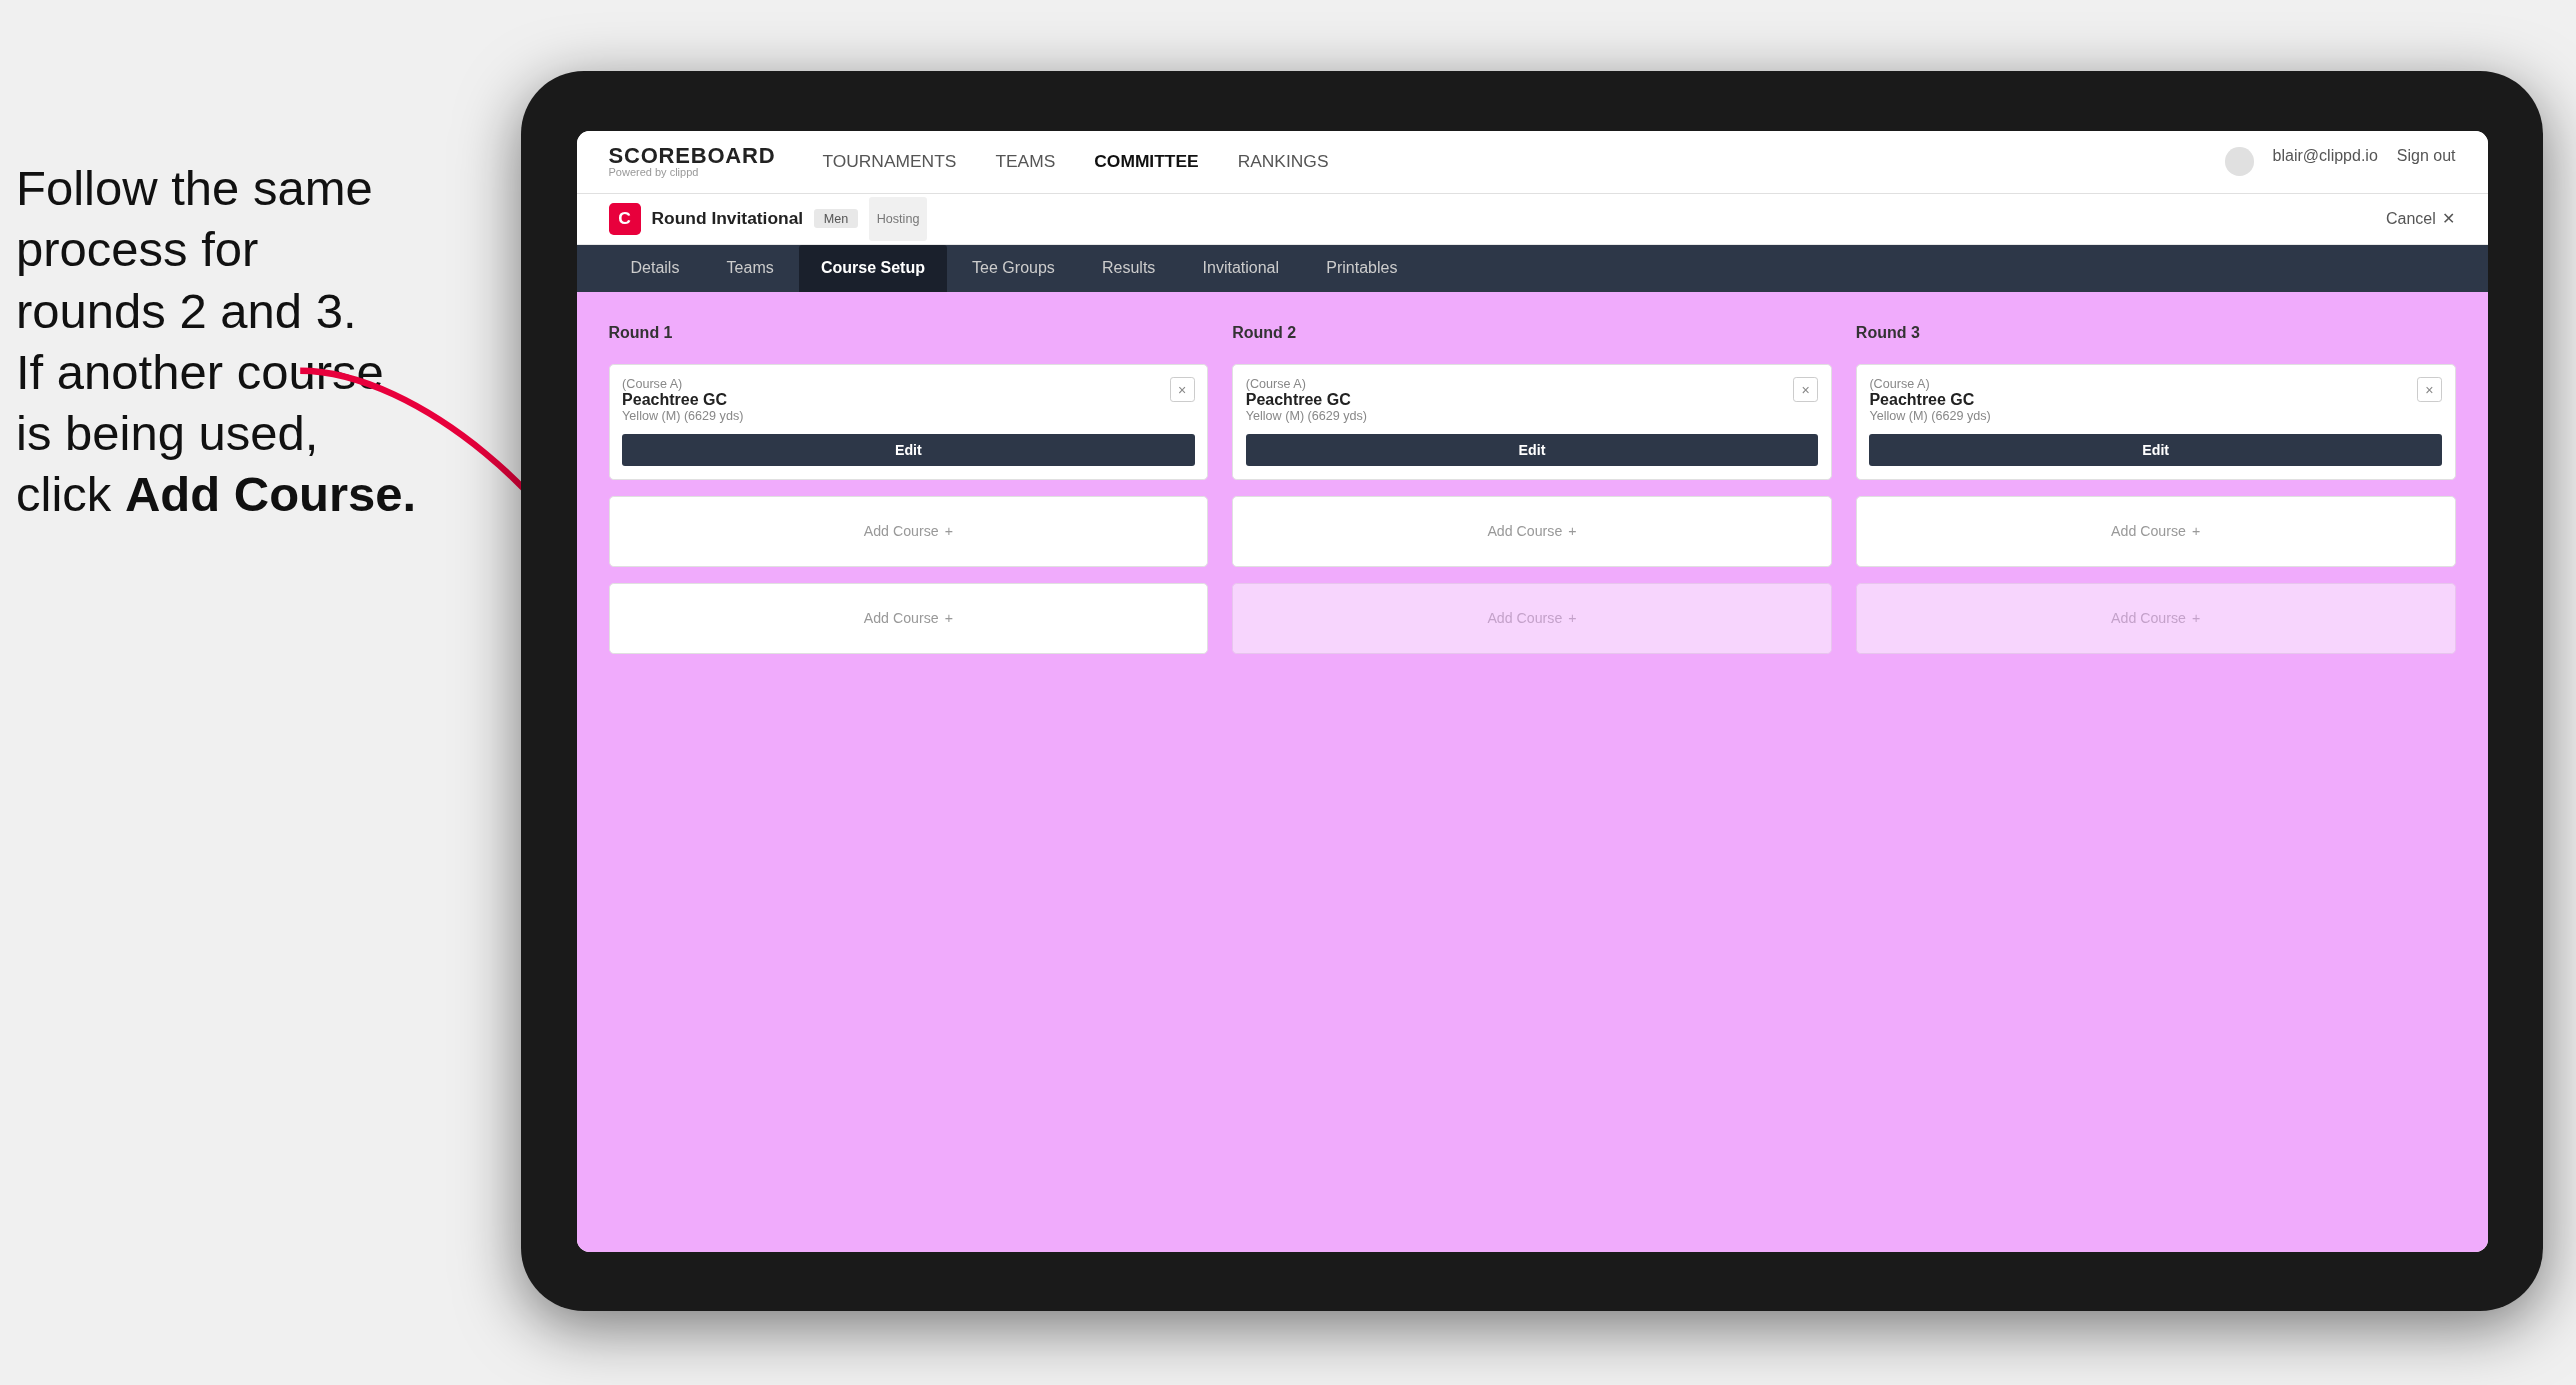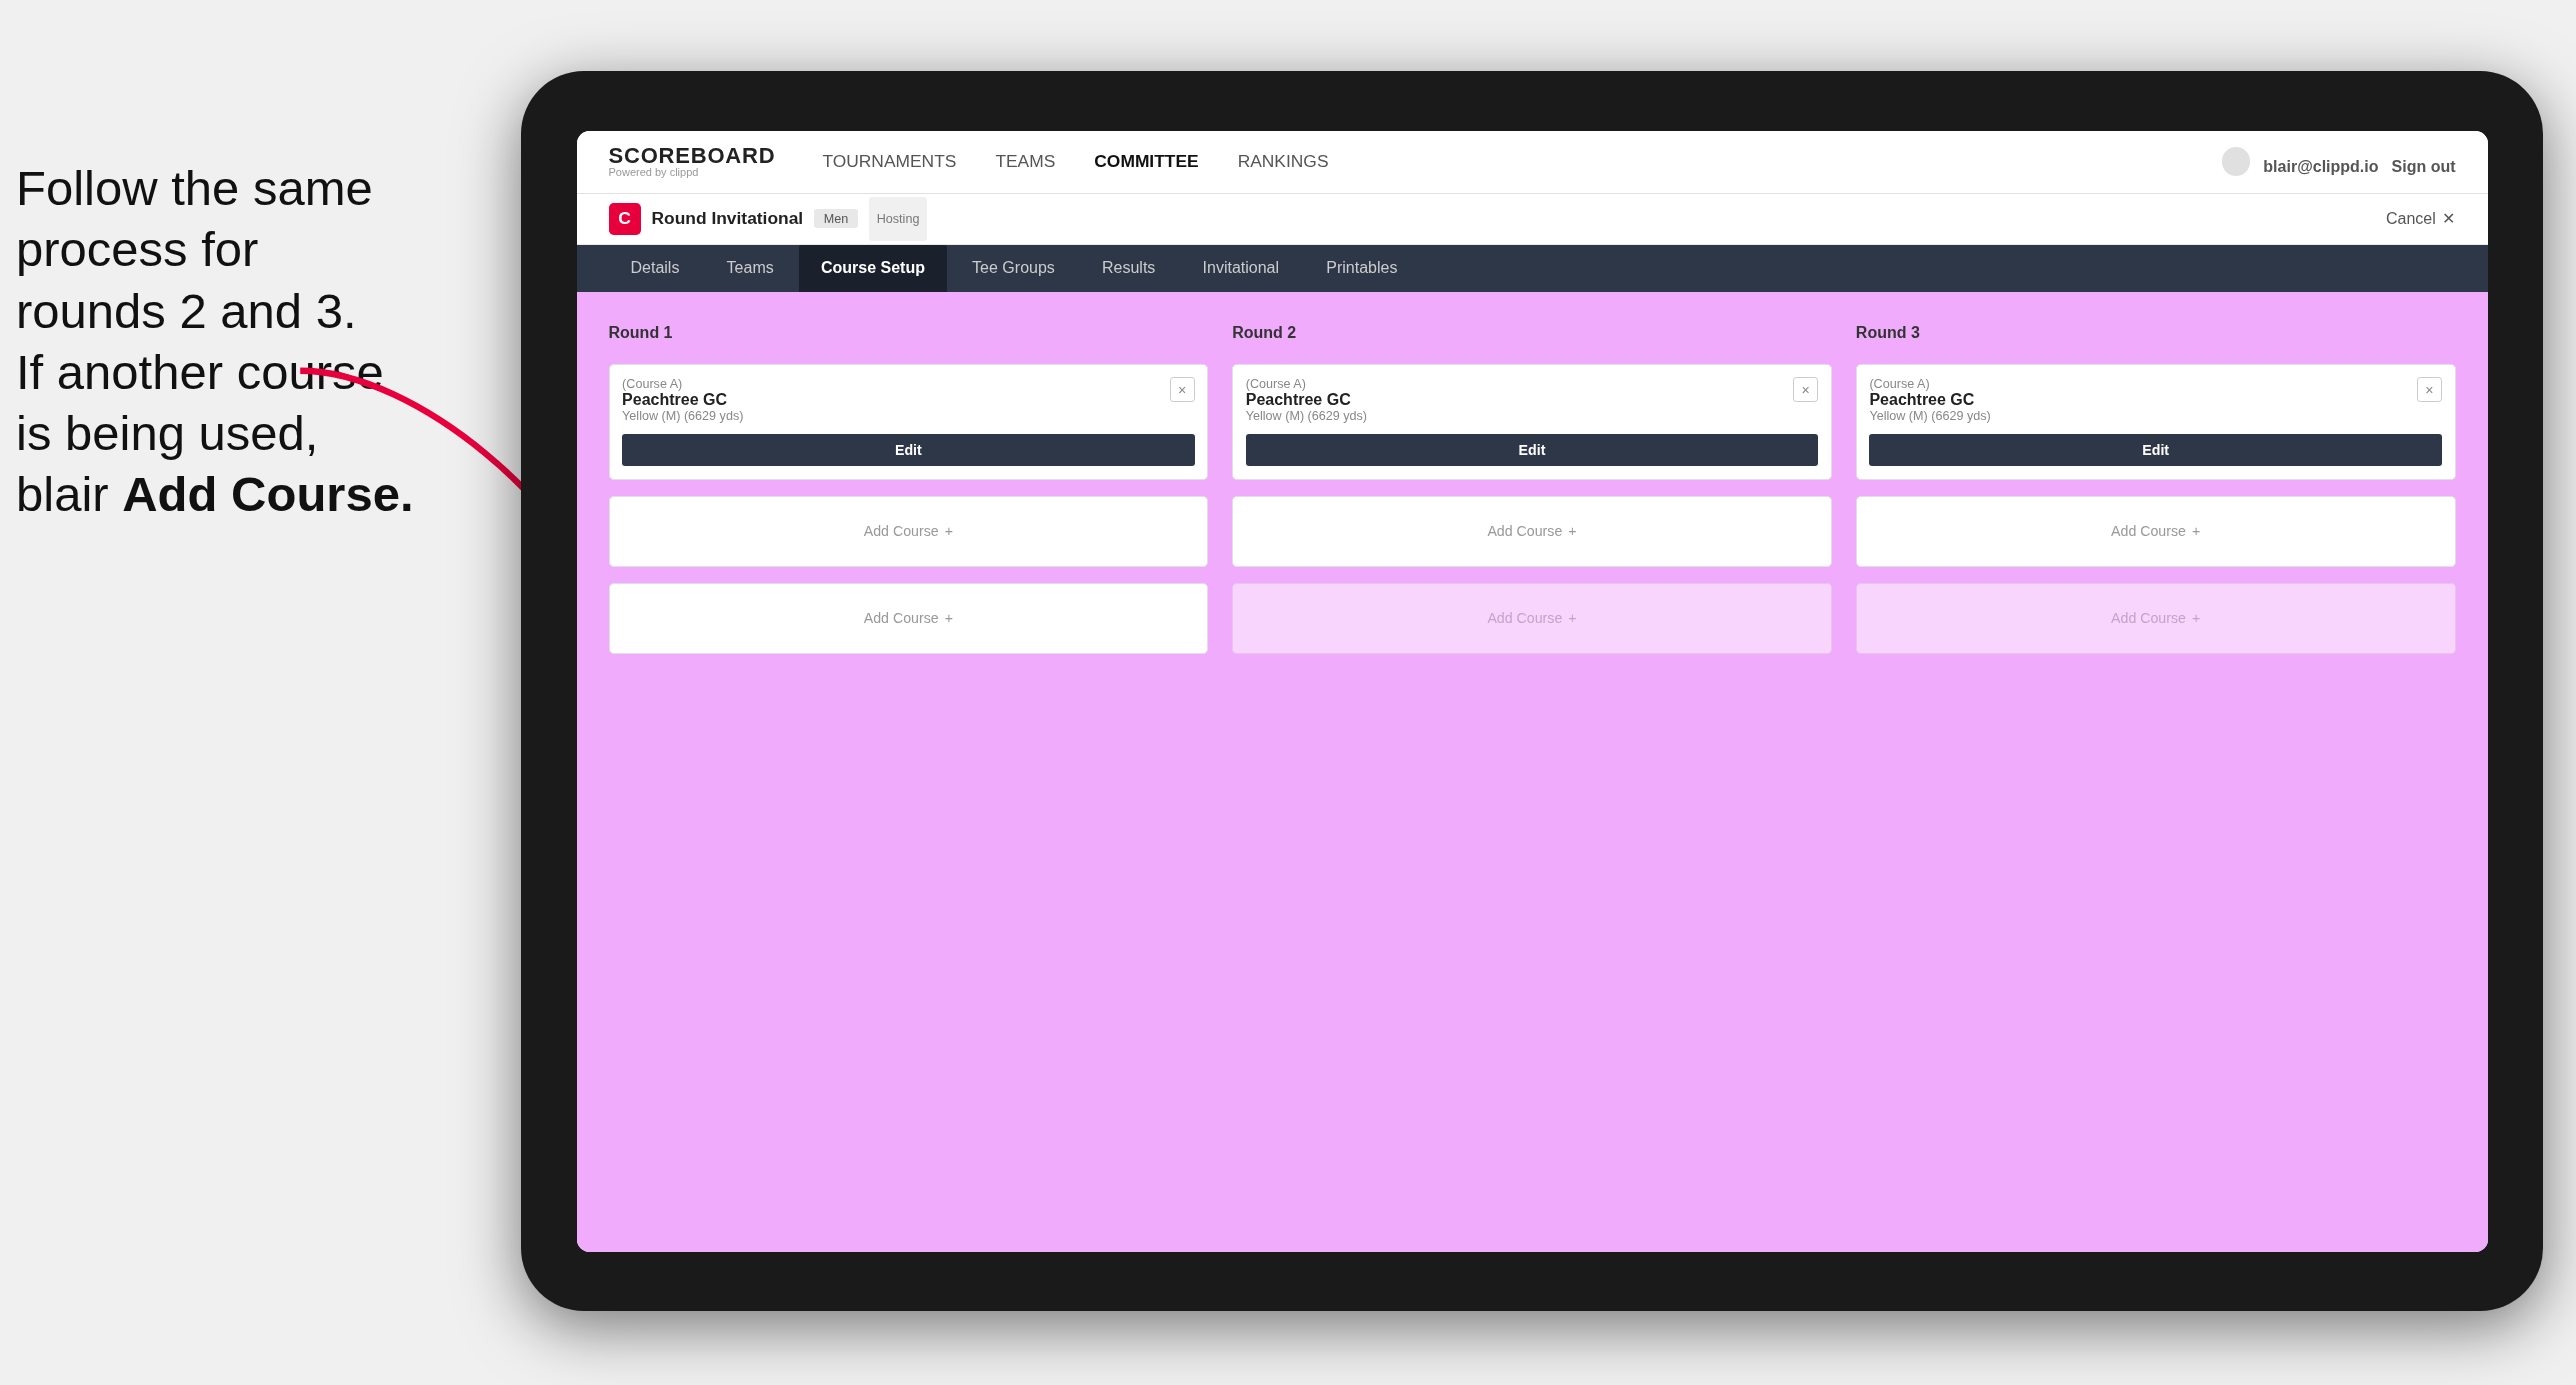--- a/index.html
+++ b/index.html
@@ -89,25 +89,24 @@
       text-decoration: none;
       font-weight: 500;
       cursor: pointer;
     }
     .nav-link.active {
       color: #111;
       font-weight: 700;
     }
     .nav-right {
       display: flex;
-      align-items: flex-end;
-      gap: 13px;
+      align-items: flex-start;
+      gap: 19px;
       font-size: 16px;
       color: #555;
-      font-weight: bold;
     }
     .user-avatar {
       width: 28.4px;
       height: 28.4px;
       background: #e0e0e0;
       border-radius: 50%;
     }
 
     
     .sub-header {
@@ -310,21 +309,21 @@
   </style>
 </head>
 <body>
 
 <div class="instruction-text">
   <span>Follow the same</span><br>
   <span>process for</span><br>
   <span>rounds 2 and 3.</span><br>
   <span>If another course</span><br>
   <span>is being used,</span><br>
-  <span>blair </span><strong>Add Course.</strong>
+  <span>click </span><strong>Add Course.</strong>
 </div>
 
 <svg class="arrow-svg" viewBox="0 0 600 360" xmlns="http://www.w3.org/2000/svg">
   <defs>
     <marker id="arrowhead" markerWidth="10" markerHeight="7" refX="0" refY="3.5" orient="auto">
       <polygon points="0 0, 10 3.5, 0 7" fill="#e8003c"></polygon>
     </marker>
   </defs>
   <path d="M 100 20 C 250 20, 450 200, 480 320" stroke="#e8003c" stroke-width="8" fill="none" marker-end="url(#arrowhead)"></path>
 </svg>

